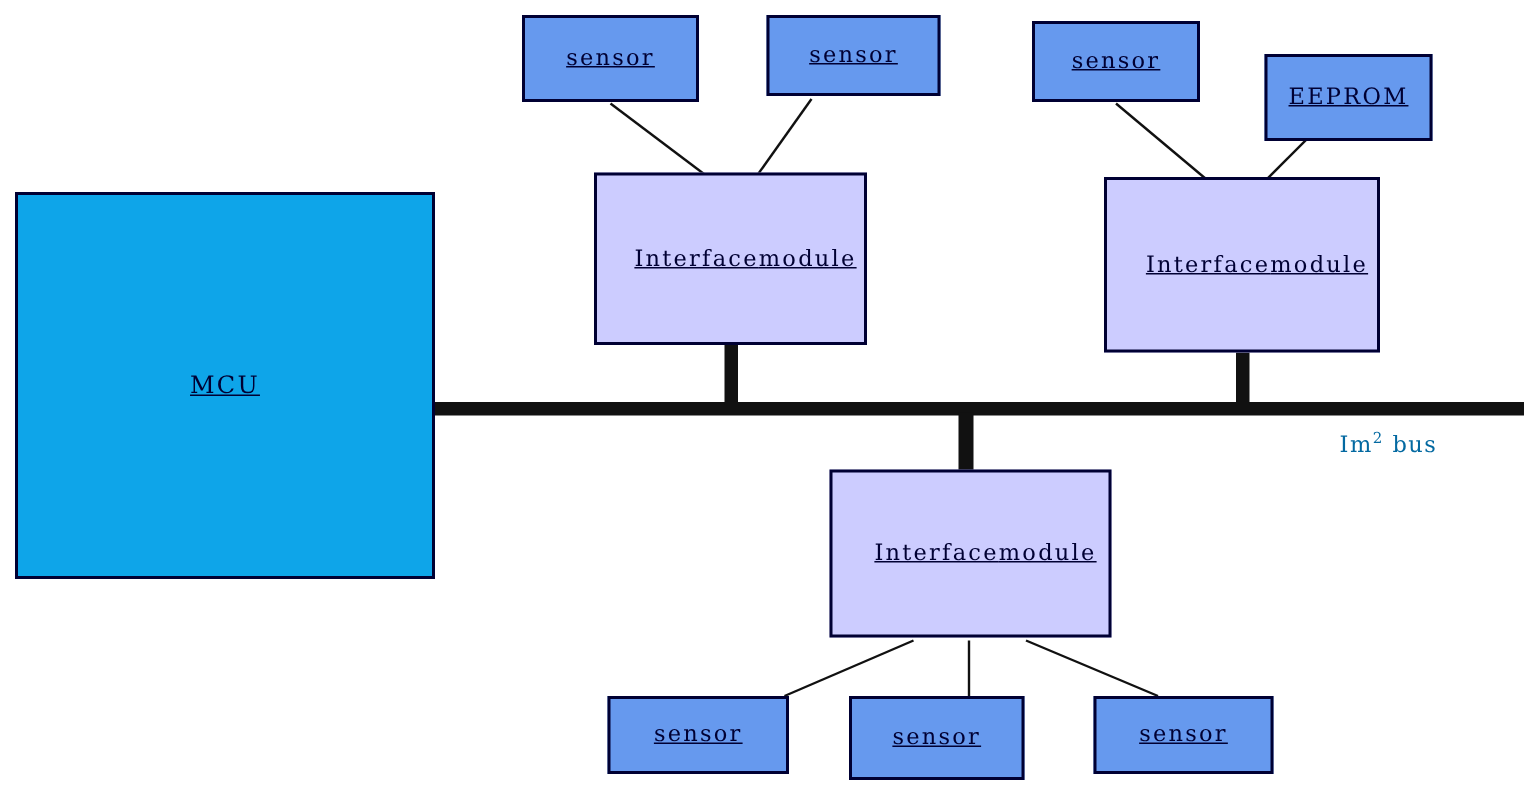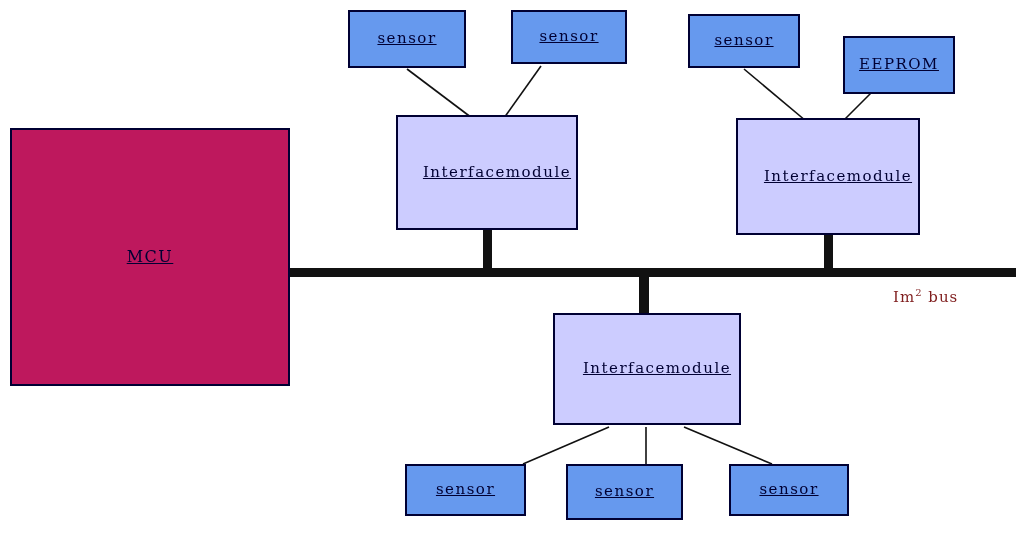--- a/index.html
+++ b/index.html
@@ -33,38 +33,38 @@
     border: 2px solid #000033;
     font-size: 15px;
   }
   .node-module {
     background: #ccccff;
     border: 2px solid #000033;
     font-size: 15px;
     padding-left: 20px;
   }
   .node-mcu {
-    background: #be185d;
+    background: #0ea5e9;
     border: 2px solid #000033;
     font-size: 16px;
   }
   .bus-line {
     position: absolute;
     background: #111111;
     z-index: 2;
   }
   .stub {
     position: absolute;
     background: #111111;
     z-index: 2;
   }
   .bus-label {
     position: absolute;
     font-size: 15px;
-    color: #7f1d1d;
+    color: #0369a1;
     letter-spacing: 1px;
     white-space: nowrap;
     z-index: 4;
   }
   .bus-label sup {
     font-size: 10px;
     vertical-align: super;
   }
   svg.links {
     position: absolute;

